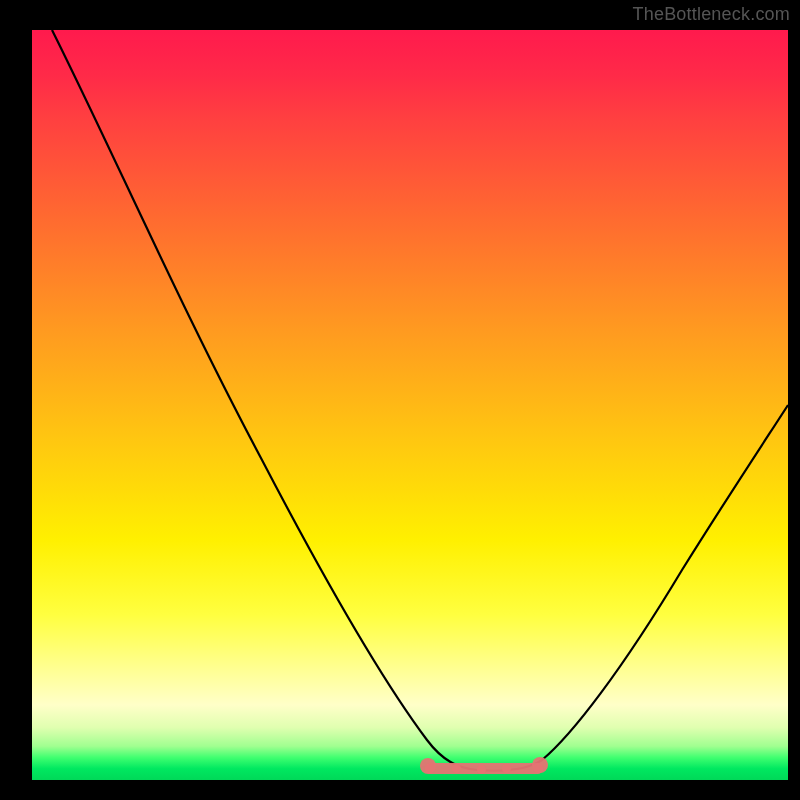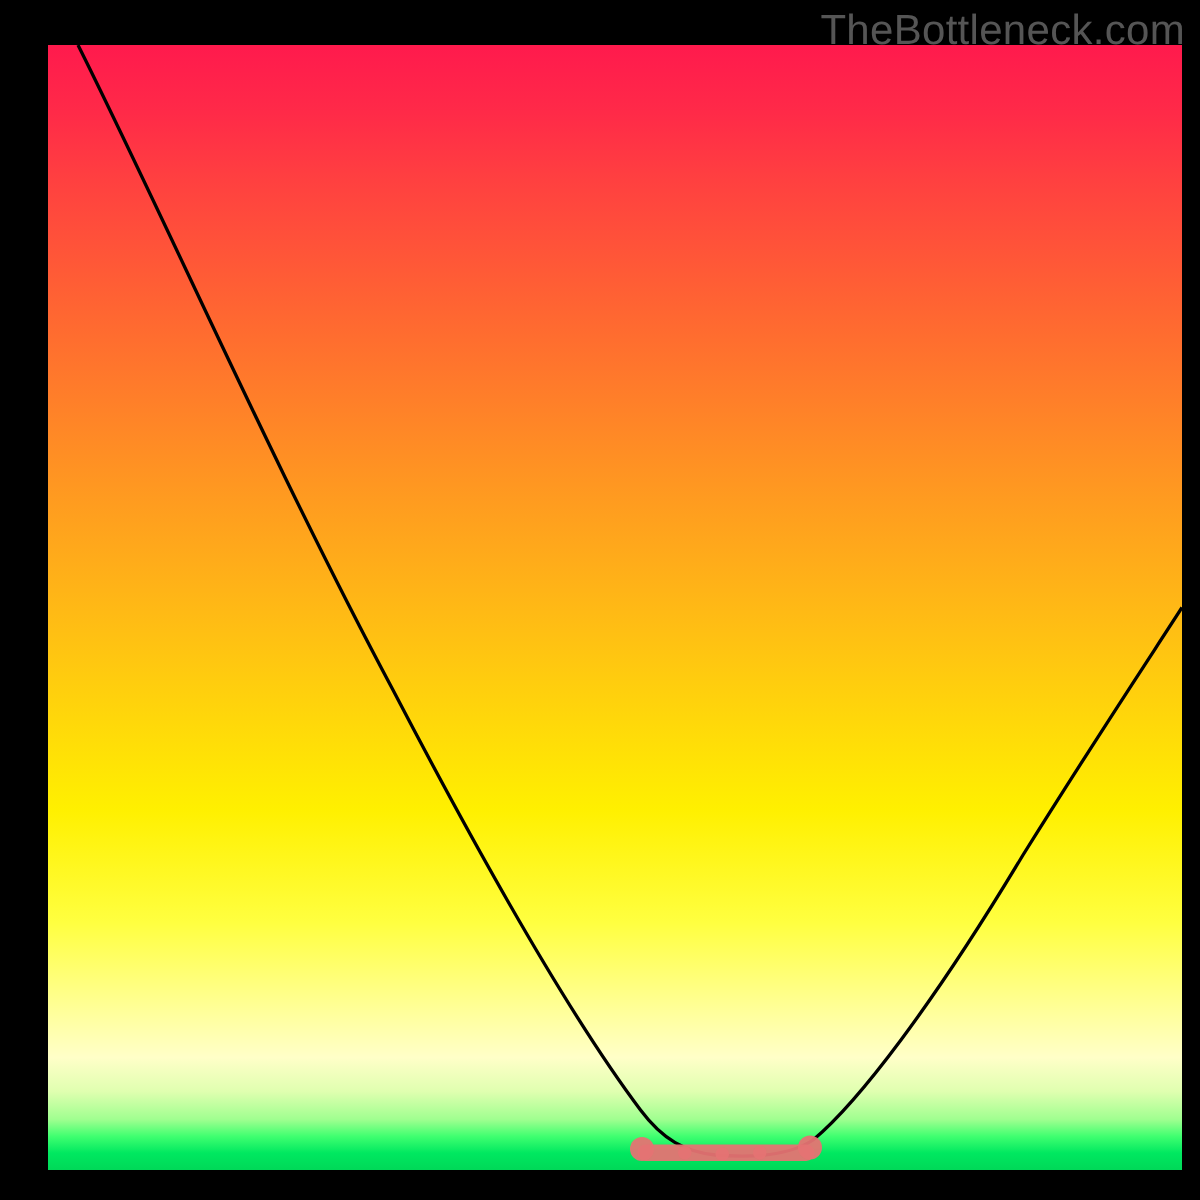--- a/index.html
+++ b/index.html
@@ -9,21 +9,21 @@
     background: #000;
     position: relative;
     font-family: Arial, sans-serif;
     overflow: hidden;
   }
   .watermark {
     position: absolute;
     top: 4px;
     right: 10px;
     color: #555;
-    font-size: 28px;
+    font-size: 18px;
     font-weight: 500;
     z-index: 10;
     letter-spacing: 0.2px;
   }
   .plot-area {
     position: absolute;
     left: 32px;
     top: 30px;
     width: 756px;
     height: 750px;

